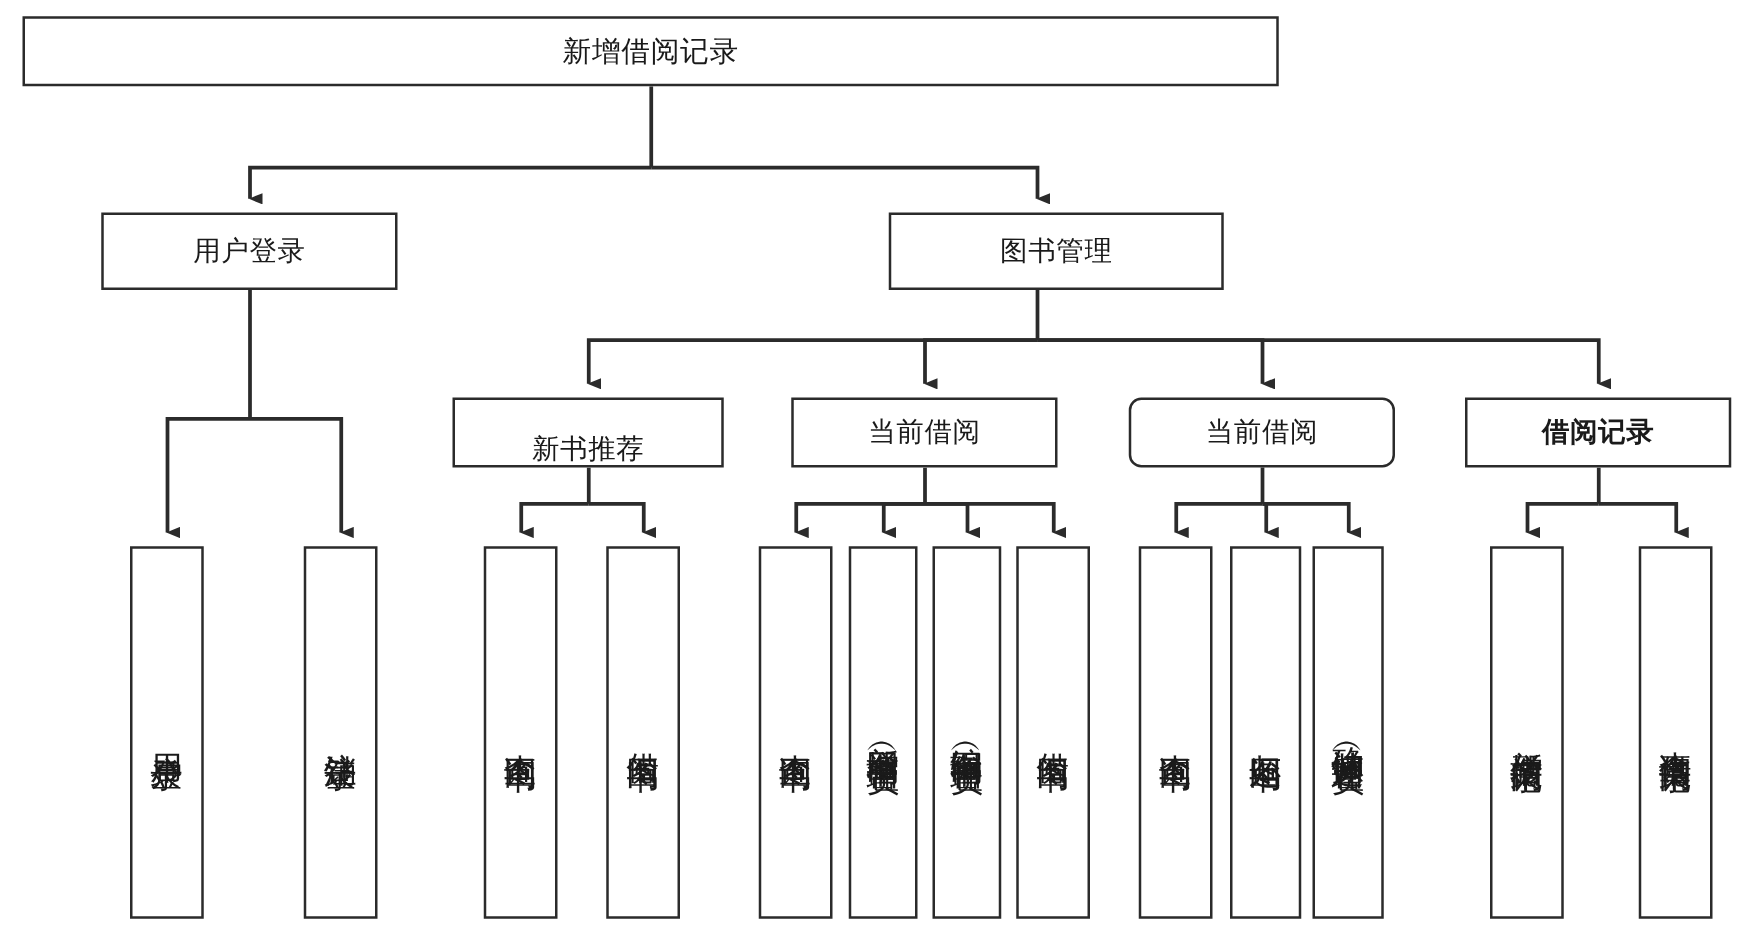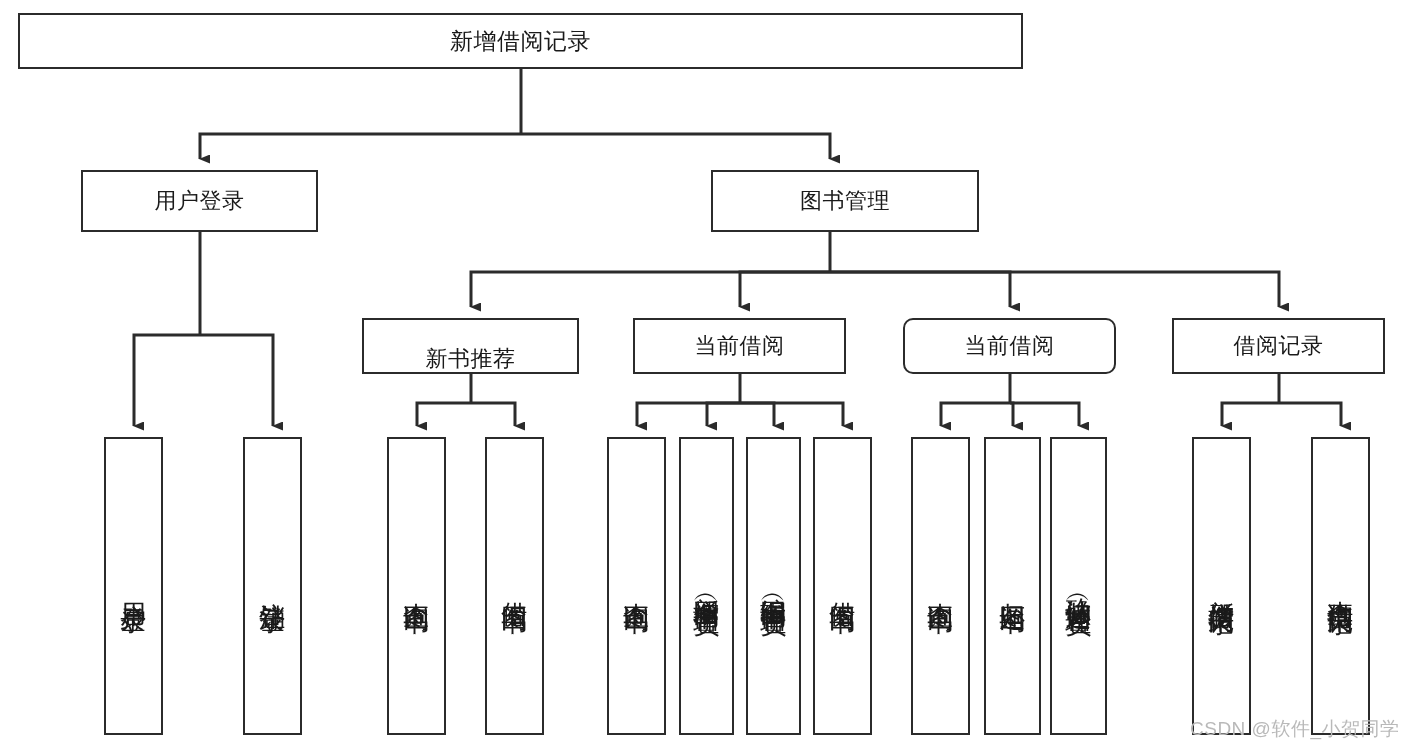--- a/index.html
+++ b/index.html
@@ -122,21 +122,21 @@
       </div>
       <div class="node horizontal" style="left: 362px; top: 318px; width: 217px; height: 56px; align-items: flex-end;">
         <span class="node-label">新书推荐</span>
       </div>
       <div class="node horizontal" style="left: 633px; top: 318px; width: 213px; height: 56px;">
         <span class="node-label">当前借阅</span>
       </div>
       <div class="node horizontal" style="left: 903px; top: 318px; width: 213px; height: 56px; border-radius: 10px;">
         <span class="node-label">当前借阅</span>
       </div>
-      <div class="node horizontal" style="left: 1172px; top: 318px; width: 213px; height: 56px;">
+      <div class="node horizontal" style="left: 1172px; top: 318px; width: 213px; height: 56px; font-weight: bold;">
         <span class="node-label">借阅记录</span>
       </div>
       <div class="node vertical" style="left: 104px; top: 437px; width: 59px; height: 298px;">
         <span class="node-label">用户登录</span>
       </div>
       <div class="node vertical" style="left: 243px; top: 437px; width: 59px; height: 298px;">
         <span class="node-label">注销登录</span>
       </div>
       <div class="node vertical" style="left: 387px; top: 437px; width: 59px; height: 298px;">
         <span class="node-label">查询图书</span>
@@ -165,14 +165,13 @@
       <div class="node vertical" style="left: 1050px; top: 437px; width: 57px; height: 298px;">
         <span class="node-label">确认归还（管理员）</span>
       </div>
       <div class="node vertical" style="left: 1192px; top: 437px; width: 59px; height: 298px;">
         <span class="node-label">新增借阅记录</span>
       </div>
       <div class="node vertical" style="left: 1311px; top: 437px; width: 59px; height: 298px;">
         <span class="node-label">查询借阅记录</span>
       </div>
     </div>
-  <div class="watermark" style="left: 1190px; top: 716px; color: rgb(185, 185, 185);">CSDN @软件_小贺同学</div>
 </div>
 
 </body></html>

